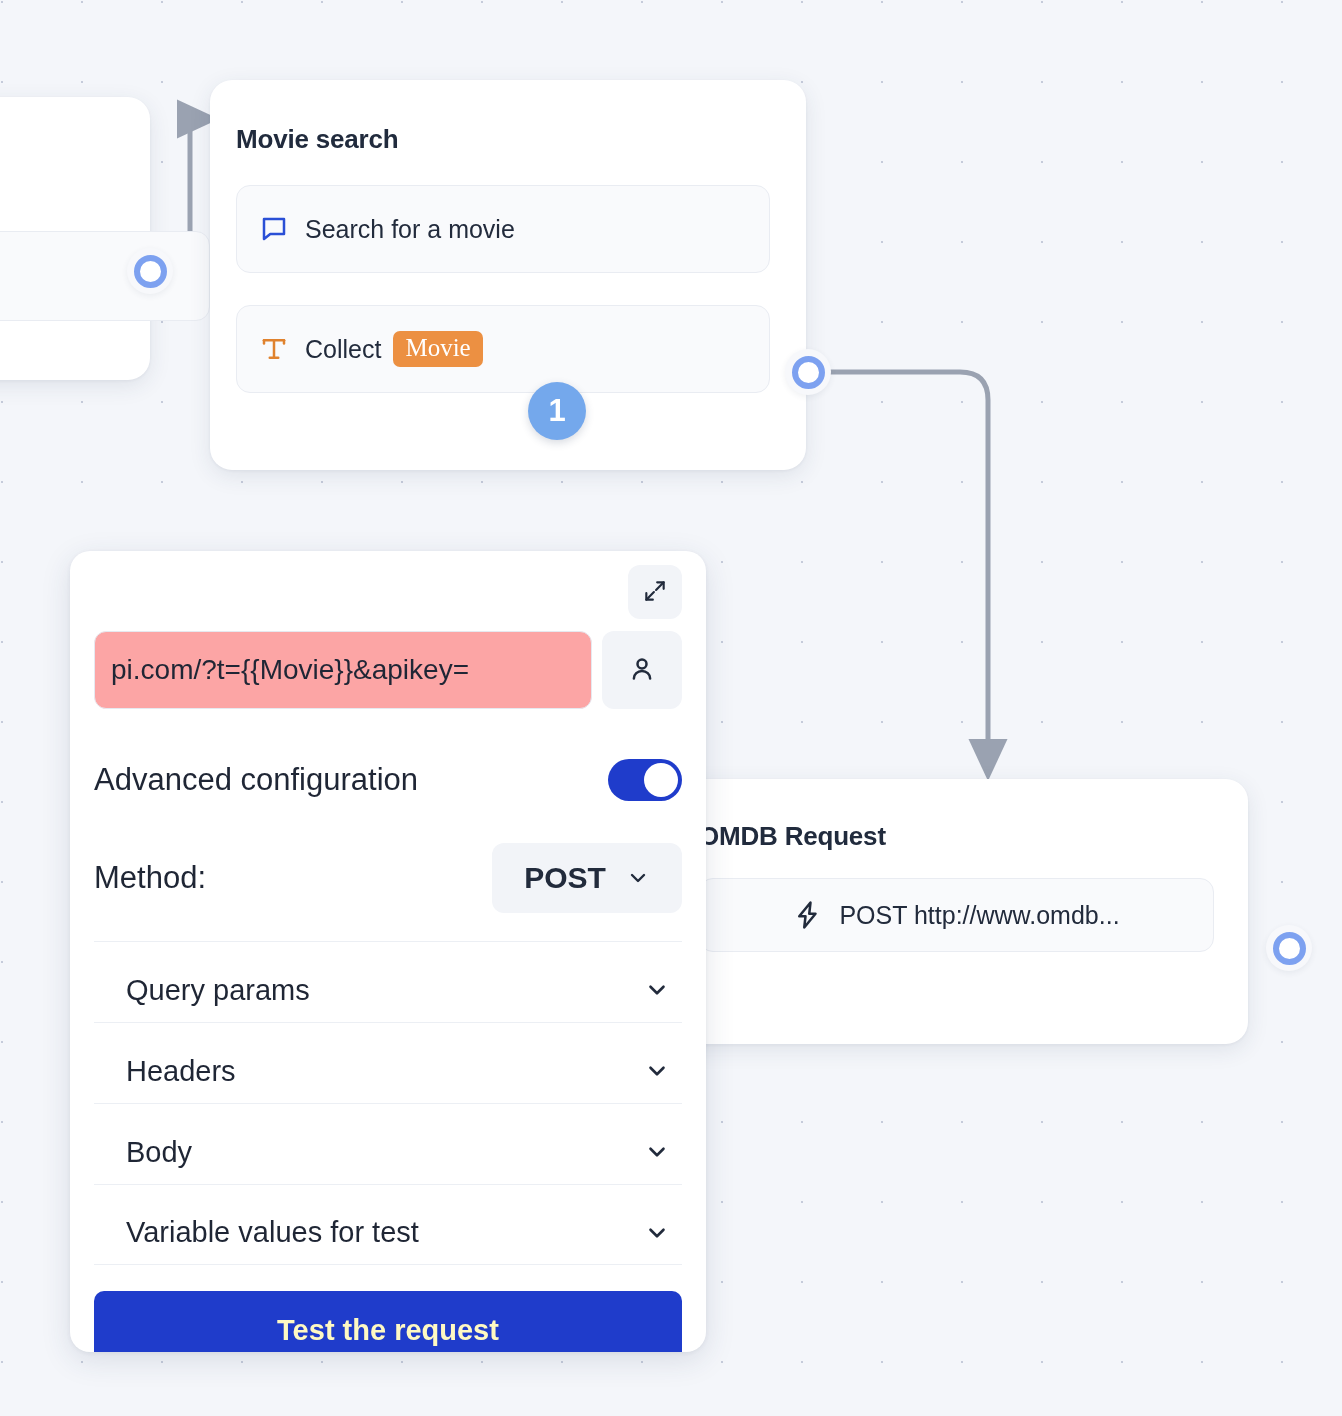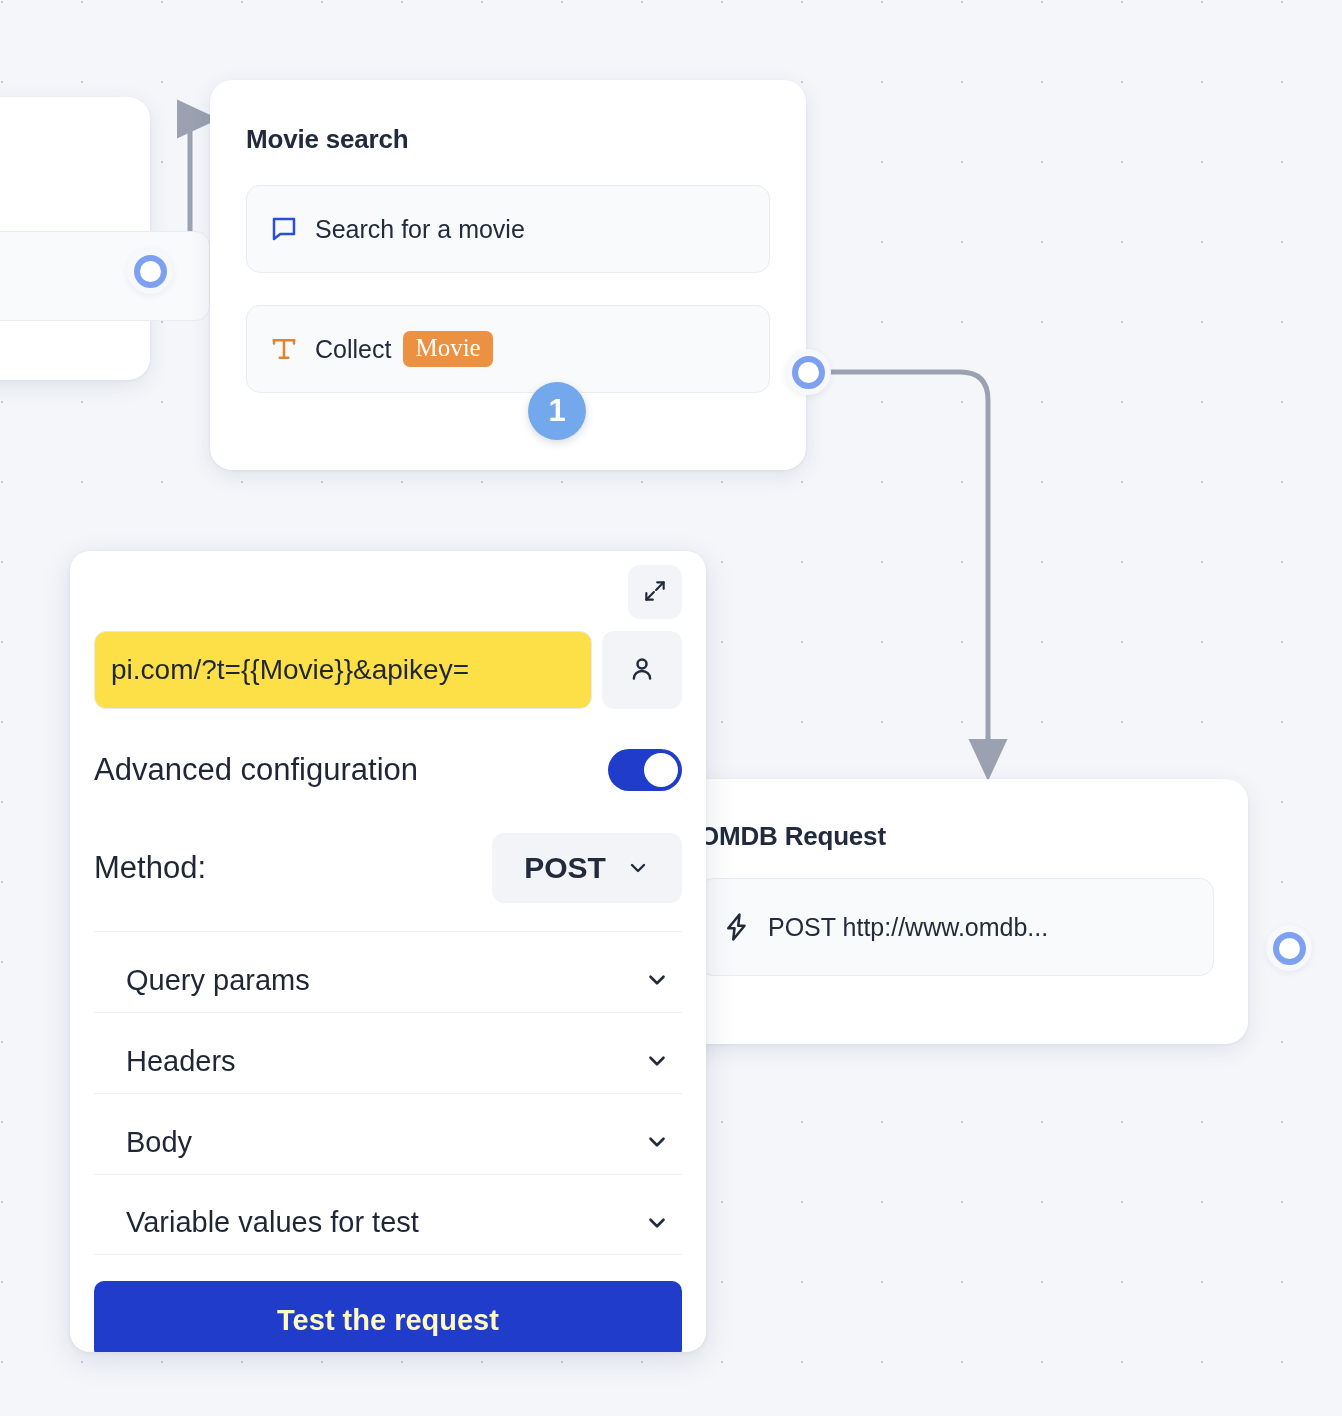--- a/index.html
+++ b/index.html
@@ -51,21 +51,21 @@
     padding: 3px 12px 5px 12px;
     font-size: 25px;
     line-height: 1.12;
     font-family: Liberation Serif, serif;
   }
 
   
   #movie-search-node {
     left: 210px; top: 80px;
     width: 596px; height: 390px;
-    padding: 44px 36px 0 36px;
+    padding: 44px 36px 0 26px;
   }
   #movie-search-node .node-title { margin-bottom: 30px; }
   #movie-search-node .node-row + .node-row { margin-top: 32px; }
 
   
   #left-partial-node {
     left: -160px; top: 97px;
     width: 310px; height: 283px;
     border-radius: 22px;
   }
@@ -78,21 +78,21 @@
     border-radius: 14px;
   }
 
   
   #omdb-node {
     left: 673px; top: 779px;
     width: 575px; height: 265px;
     padding: 42px 34px 0 26px;
   }
   #omdb-node .node-title { margin-bottom: 26px; }
-  #omdb-node .node-row { height: 98px; }
+  #omdb-node .node-row { height: 74px; justify-content: center; }
 
   
   .port {
     position: absolute;
     width: 46px; height: 46px;
     border-radius: 50%;
     background: #f7f8fb;
     display: flex; align-items: center; justify-content: center;
     box-shadow: 0 2px 6px rgba(40,55,90,0.07);
   }
@@ -144,40 +144,40 @@
     border: none;
     display: flex; align-items: center; justify-content: center;
     cursor: pointer;
   }
   .url-row { display: flex; gap: 10px; margin-top: 12px; }
   .url-input {
     flex: 1 1 auto;
     height: 78px;
     border: 1px solid #e6e9f0;
     border-radius: 12px;
-    background: #fde047;
+    background: #fca5a5;
     font-size: 28px;
     color: #1f2635;
     padding: 0 16px;
     font-family: "Liberation Sans", sans-serif;
     text-overflow: clip;
     outline: none;
   }
   .url-side-btn {
     flex: 0 0 auto;
     width: 80px; height: 78px;
     border-radius: 12px;
     background: #f2f4f8;
     border: none;
     display: flex; align-items: center; justify-content: center;
     cursor: pointer;
   }
   .adv-row {
     display: flex; align-items: center; justify-content: space-between;
-    margin-top: 40px;
+    margin-top: 50px;
   }
   .adv-label { font-size: 31px; color: #1f2635; }
   .toggle {
     width: 74px; height: 42px;
     border-radius: 21px;
     background: #1f3ccb;
     position: relative;
     cursor: pointer;
     flex: 0 0 auto;
   }

